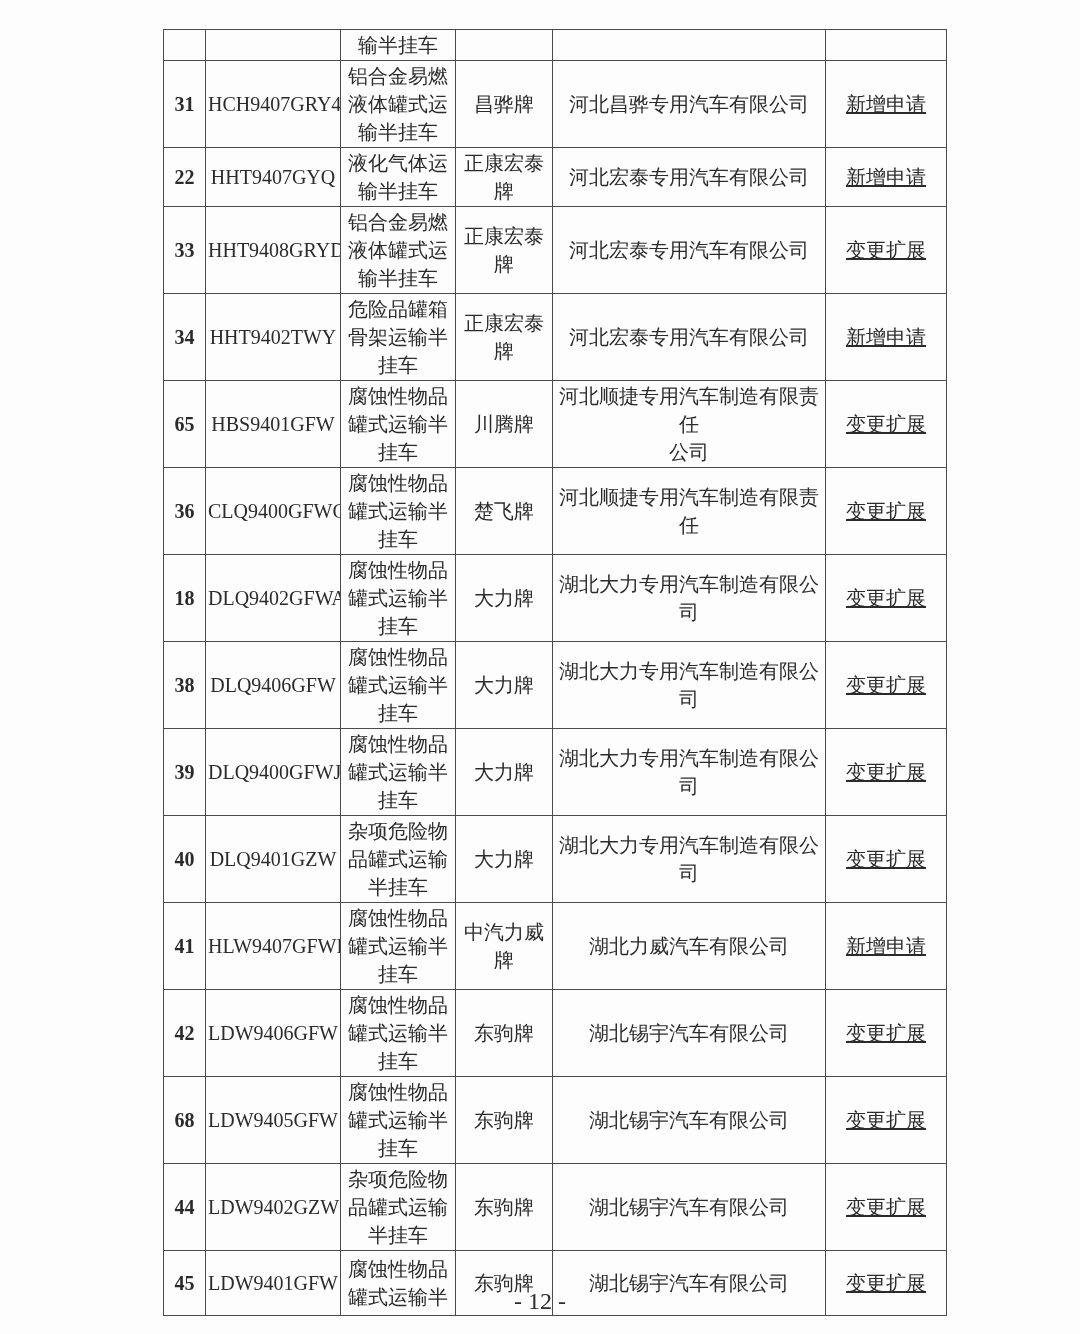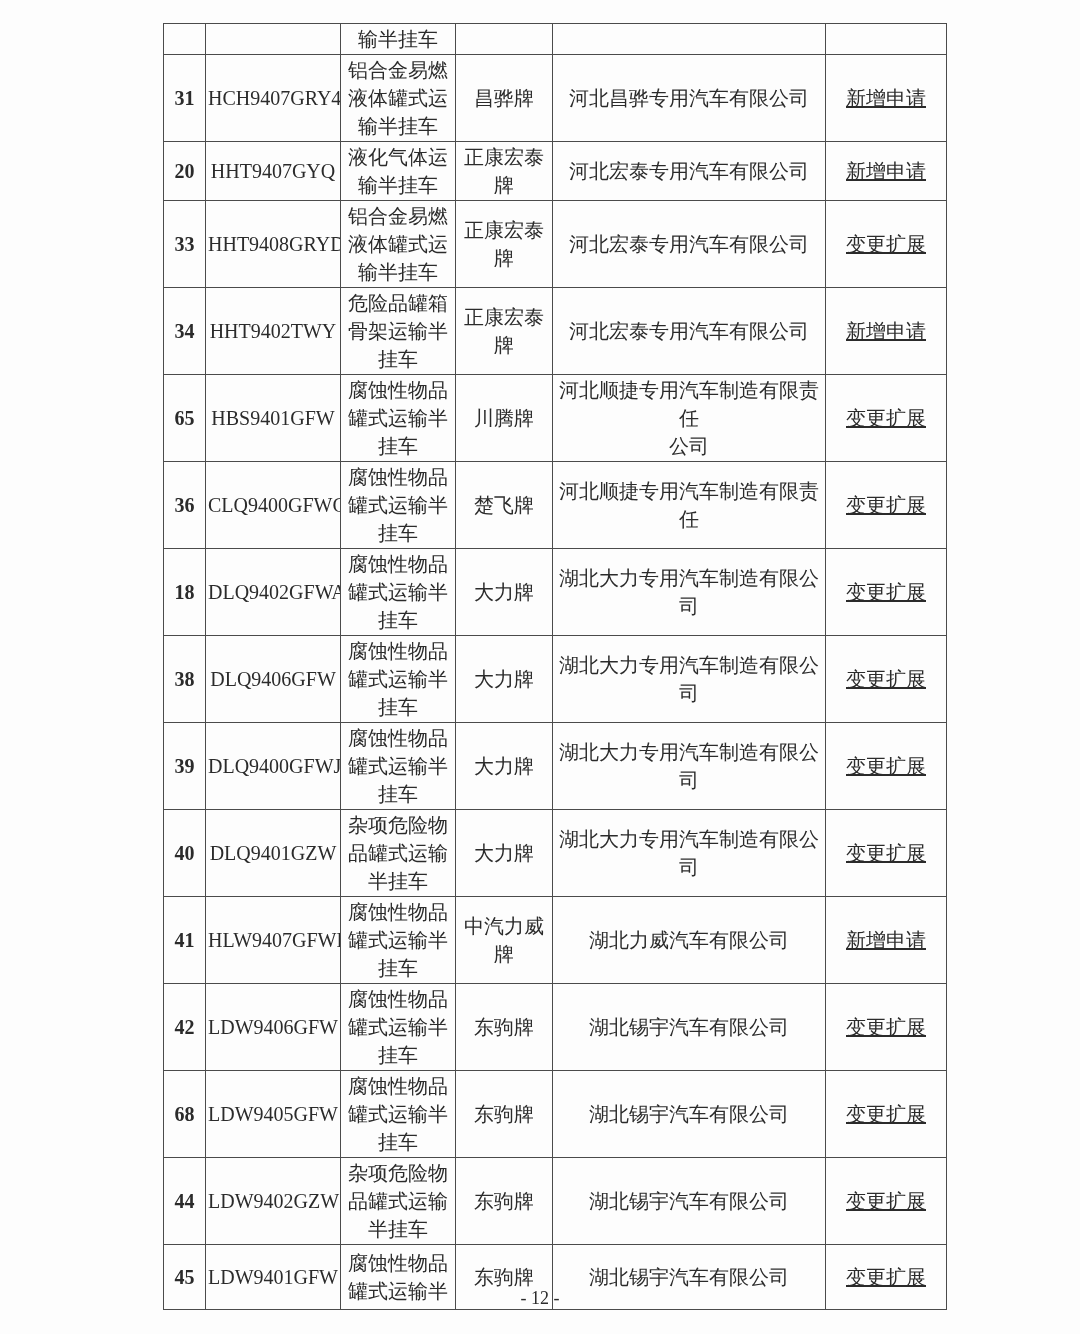--- a/index.html
+++ b/index.html
@@ -10,21 +10,21 @@
     width: 1080px;
     height: 1334px;
     background: #fdfdfd;
     position: relative;
     font-family: "Liberation Serif", "DejaVu Serif", serif;
     color: #2b2b2b;
   }
   .doc-table {
     position: absolute;
     left: 163px;
-    top: 23px;
+    top: 29px;
     width: 753px;
     border-collapse: collapse;
     table-layout: fixed;
   }
   .doc-table td {
     border: 1px solid #4b4b4b;
     padding: 1px 2px;
     text-align: center;
     vertical-align: middle;
     font-size: 20px;
@@ -39,21 +39,21 @@
   .col-brand { width: 92px;  font-size: 18px; }
   .col-mfr   { width: 268px; font-size: 18px; line-height: 26px; }
   .col-app   { width: 116px; font-size: 19px; text-decoration: underline; }
   tbody tr:last-child td { height: 62px; }
   .footer {
     position: absolute;
     top: 1288px;
     left: 0;
     width: 100%;
     text-align: center;
-    font-size: 18px;
+    font-size: 24px;
     color: #2b2b2b;
   }
 </style>
 </head>
 <body>
 
 <div class="page">
 
   <table class="doc-table">
     <tbody>
@@ -69,21 +69,21 @@
     <td class="col-num">31</td>
     <td class="col-model">HCH9407GRY49</td>
     <td class="col-type">铝合金易燃
 液体罐式运
 输半挂车</td>
     <td class="col-brand">昌骅牌</td>
     <td class="col-mfr">河北昌骅专用汽车有限公司</td>
     <td class="col-app">新增申请</td>
   </tr>
         <tr class="table-row">
-    <td class="col-num">20</td>
+    <td class="col-num">22</td>
     <td class="col-model">HHT9407GYQ</td>
     <td class="col-type">液化气体运
 输半挂车</td>
     <td class="col-brand">正康宏泰牌</td>
     <td class="col-mfr">河北宏泰专用汽车有限公司</td>
     <td class="col-app">新增申请</td>
   </tr>
         <tr class="table-row">
     <td class="col-num">33</td>
     <td class="col-model">HHT9408GRYD</td>

